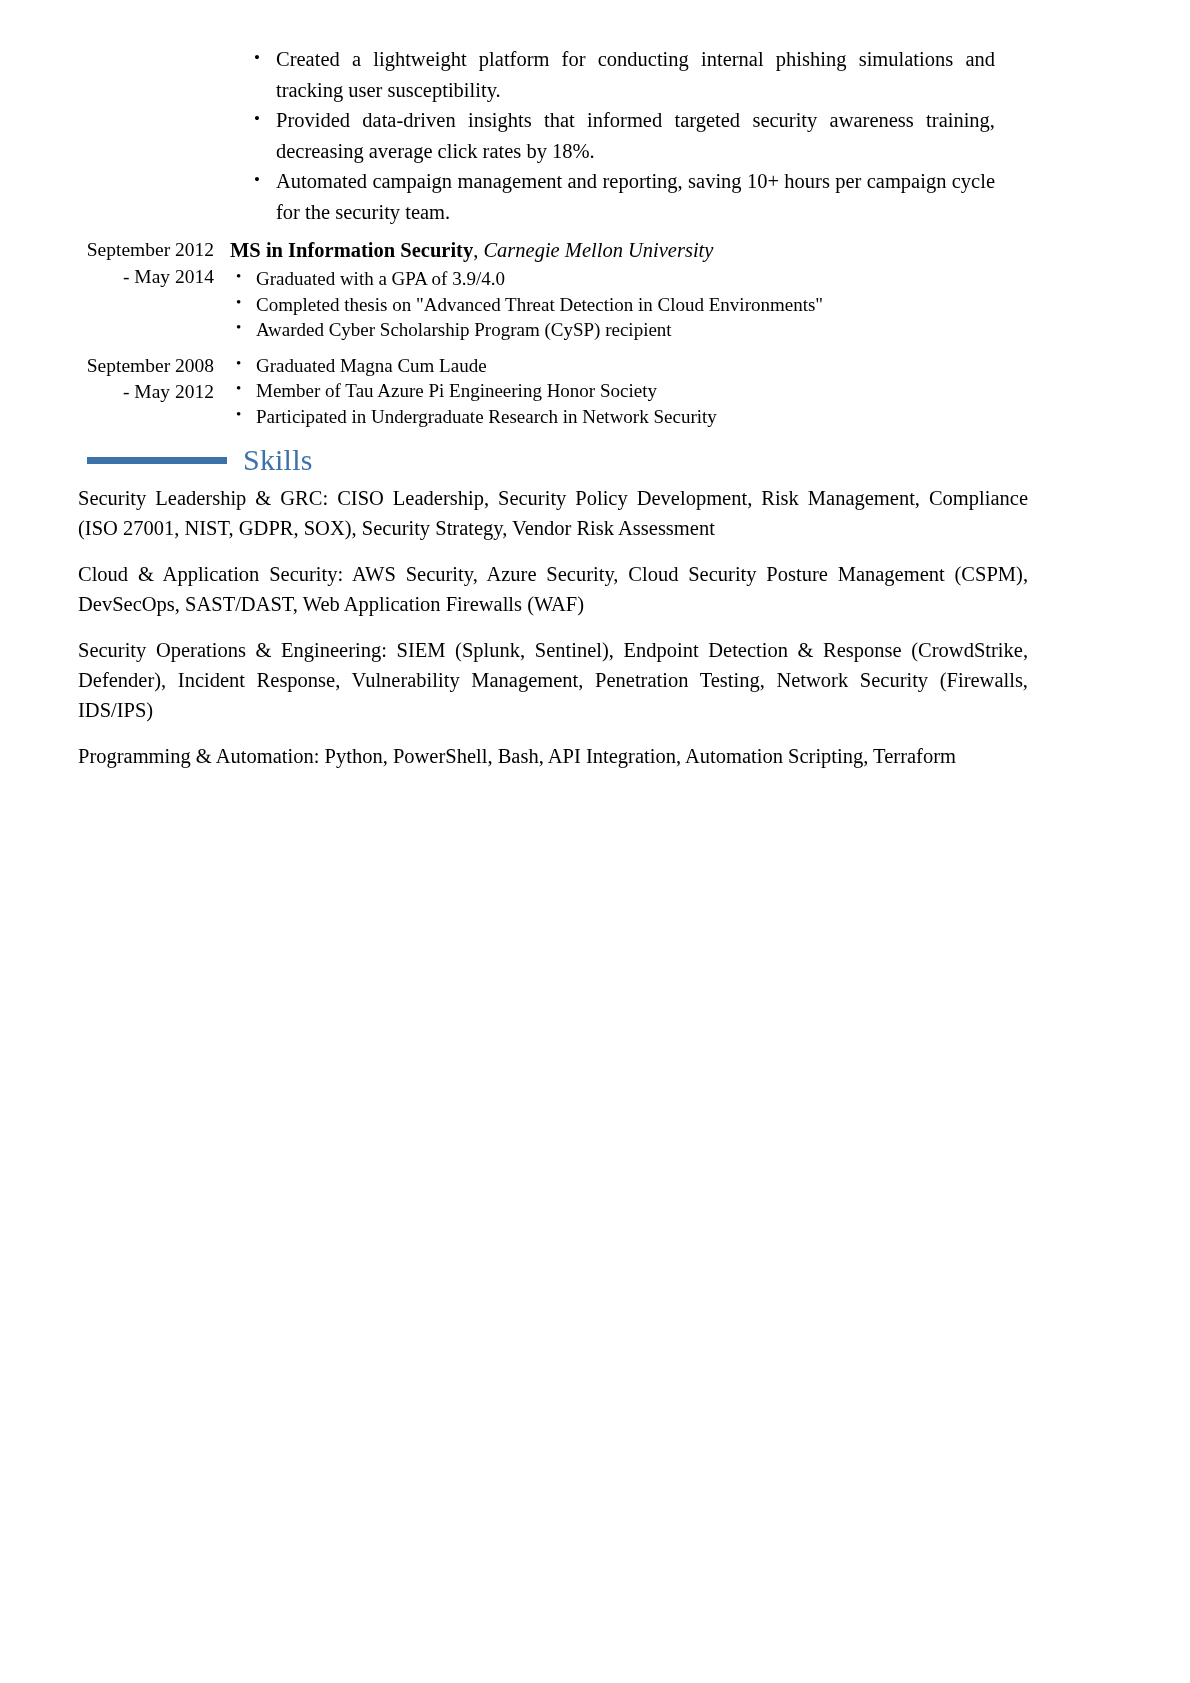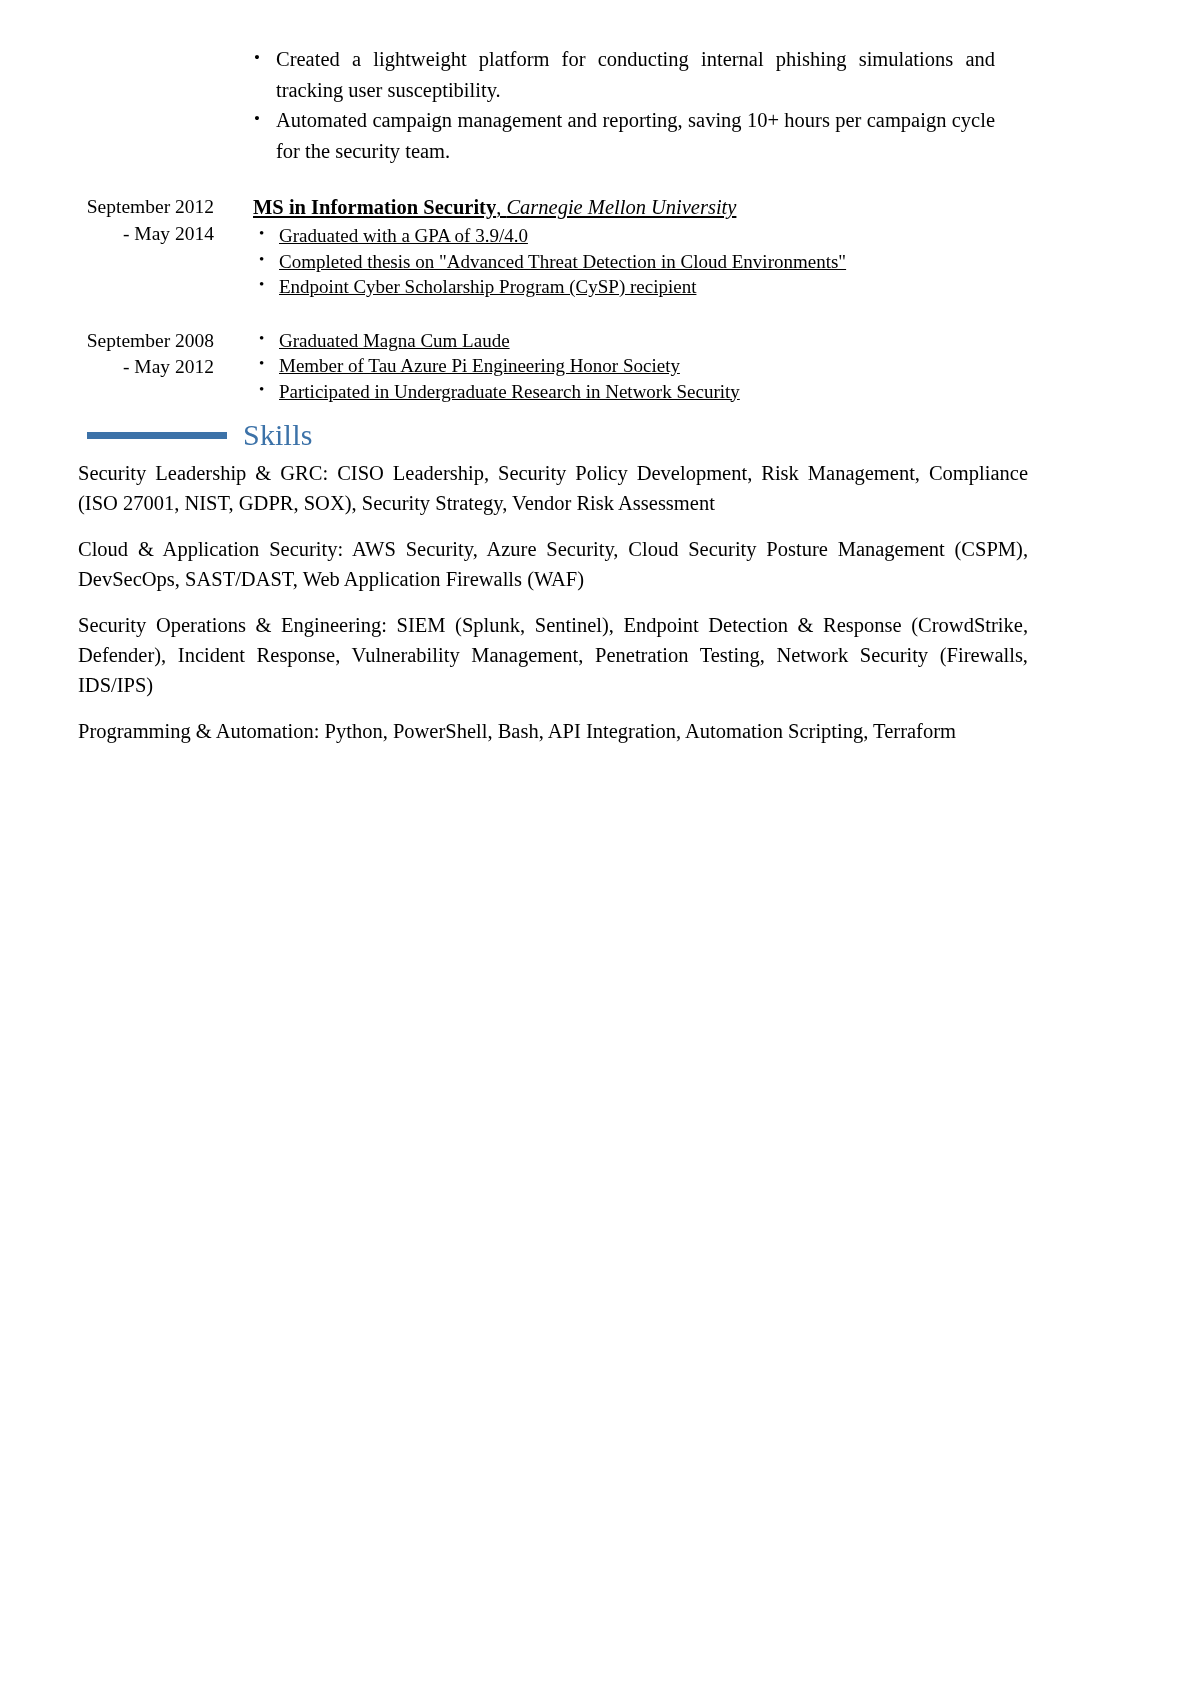--- a/index.html
+++ b/index.html
@@ -64,36 +64,34 @@
     color: #3c72a8;
     font-size: 30px;
     line-height: 34px;
     font-weight: normal;
     letter-spacing: 0.2px;
   }
 
   
   .entry {
     display: flex;
-    margin-top: 28px;
-    gap: 23px;
+    margin-top: 10px;
   }
   .entry-dates {
     width: 152px;
     flex: 0 0 152px;
     text-align: right;
     font-size: 19.5px;
     line-height: 26.5px;
     padding-right: 16px;
     box-sizing: border-box;
   }
   .entry-body {
     flex: 1 1 auto;
     min-width: 0;
-    text-decoration: underline;
   }
   .entry-title {
     font-size: 20.5px;
     line-height: 27px;
     margin-bottom: 2px;
   }
   .entry-title .degree {
     font-weight: bold;
   }
   .entry-title .org {
@@ -134,32 +132,33 @@
     font-weight: normal;
   }
 </style>
 </head>
 <body>
 
 <div class="page">
 
   <ul class="top-bullets">
     <li>Created a lightweight platform for conducting internal phishing simulations and tracking user susceptibility.</li>
+    <li>Provided data-driven insights that informed targeted security awareness training, decreasing average click rates by 18%.</li>
     <li>Automated campaign management and reporting, saving 10+ hours per campaign cycle for the security team.</li>
   </ul>
 
 
   <div class="entry">
     <div class="entry-dates">September 2012 - May 2014</div>
     <div class="entry-body">
       <div class="entry-title"><span class="degree">MS in Information Security</span><span>, </span><span class="org">Carnegie Mellon University</span></div>
       <ul class="entry-bullets">
         <li>Graduated with a GPA of 3.9/4.0</li>
         <li>Completed thesis on "Advanced Threat Detection in Cloud Environments"</li>
-        <li>Endpoint Cyber Scholarship Program (CySP) recipient</li>
+        <li>Awarded Cyber Scholarship Program (CySP) recipient</li>
       </ul>
     </div>
   </div>
 
   <div class="entry">
     <div class="entry-dates">September 2008 - May 2012</div>
     <div class="entry-body">
       <ul class="entry-bullets">
         <li>Graduated Magna Cum Laude</li>
         <li>Member of Tau Azure Pi Engineering Honor Society</li>

